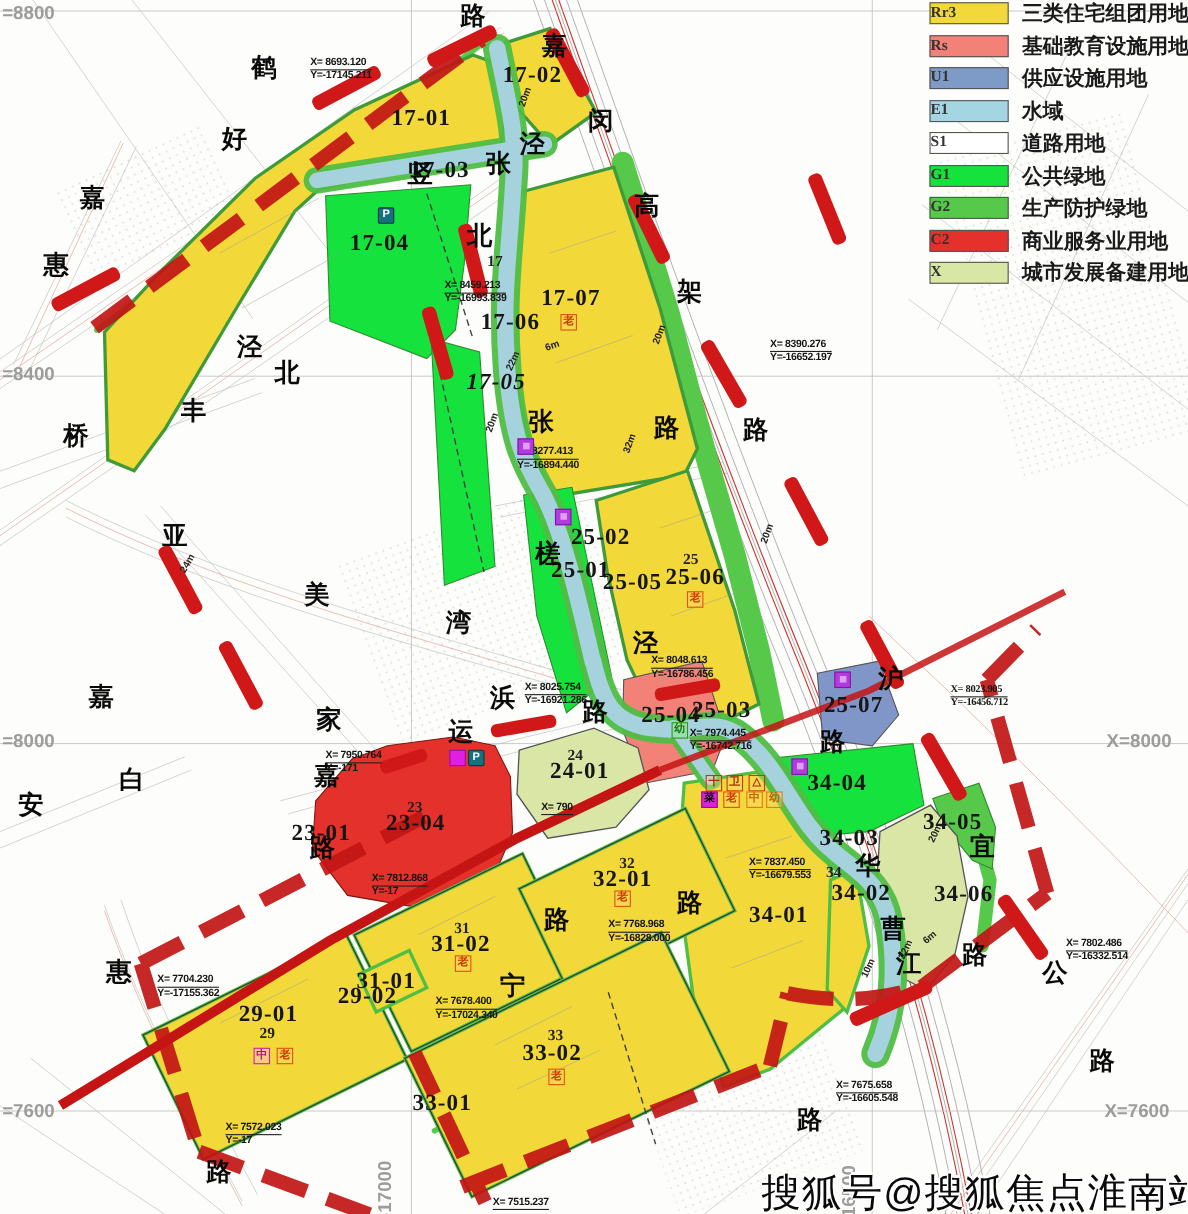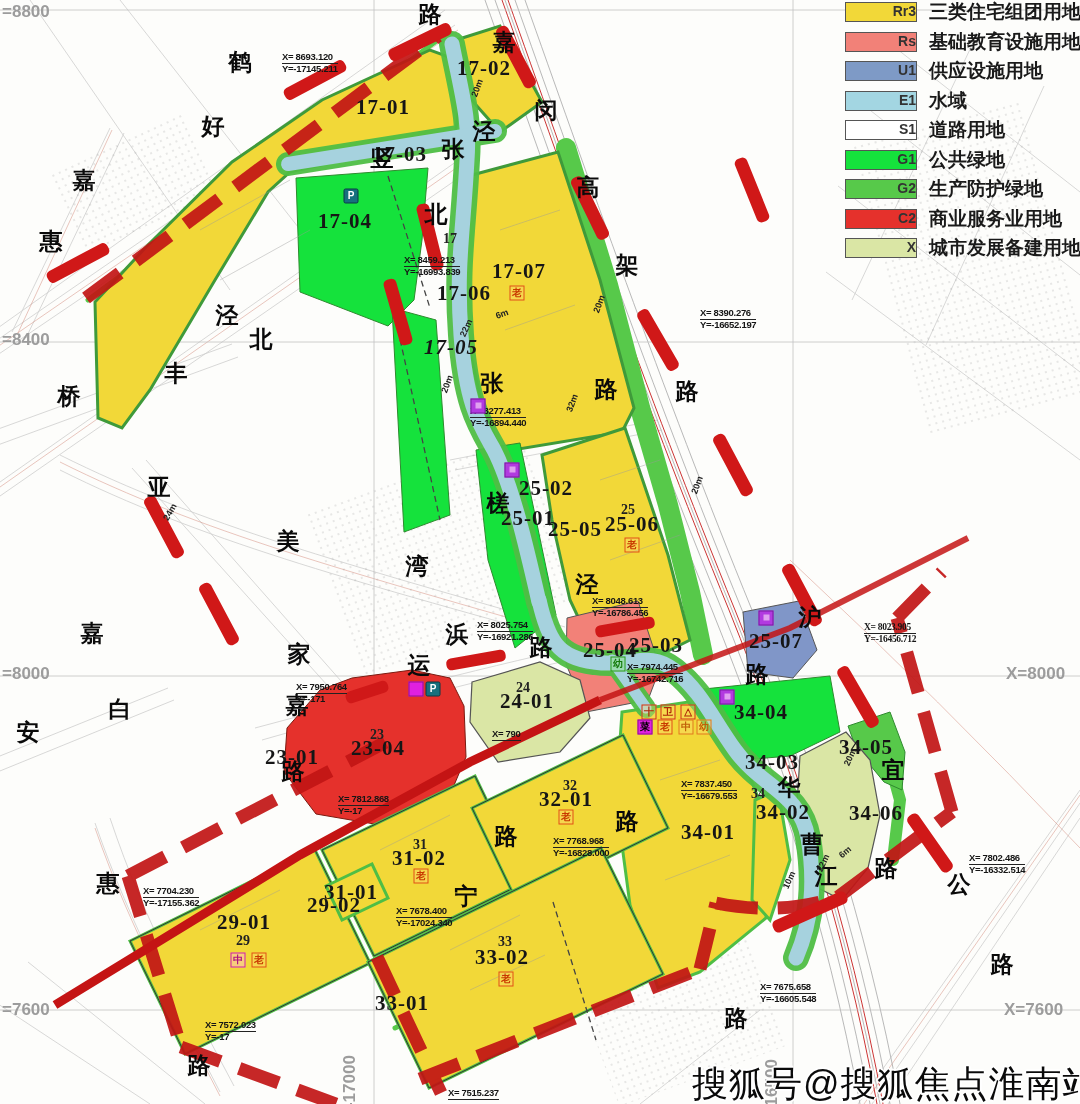--- a/index.html
+++ b/index.html
@@ -41,22 +41,22 @@
   .ic-kind{background:rgba(140,235,110,.4);border:1.5px solid #2a9a20;color:#157a0a;}
   .ic-mid{background:rgba(255,190,230,.4);border:1.5px solid #D020A0;color:#B01080;}
   .ic-red{background:rgba(255,220,120,.35);border:1.5px solid #D03018;color:#B02808;}
   .ic-org{background:rgba(255,220,120,.35);border:1.5px solid #E07818;color:#C06008;}
   
   .legend{position:absolute;left:845px;top:2px;width:235px;}
   .legend-title{font-family:"Liberation Serif",serif;font-weight:bold;font-size:27px;
     color:#000;letter-spacing:3px;margin-bottom:8px;}
   .lrow{display:flex;align-items:center;margin-bottom:9.5px;height:20px;}
   .lsw{box-sizing:border-box;width:72px;height:20px;border:1.5px solid #555;flex:0 0 72px;
-    text-align:right;font-size:14px;font-weight:bold;line-height:17px;color:#333;
-    font-family:Liberation Sans, sans-serif;}
+    text-align:left;font-size:14px;font-weight:bold;line-height:17px;color:#333;
+    font-family:Liberation Serif, serif;}
   .llab{font-size:19px;color:#1a1a1a;margin-left:12px;white-space:nowrap;
     font-family:"Liberation Serif",serif;font-weight:bold;}
   .watermark{position:absolute;left:692px;top:1060px;white-space:nowrap;
     font-size:36px;font-weight:normal;color:#0a0a0a;letter-spacing:1px;
     text-shadow:-2px 0 #fff,2px 0 #fff,0 -2px #fff,0 2px #fff,-1px -1px #fff,1px 1px #fff;}
 </style>
 </head>
 <body>
 
 <div class="stage">

